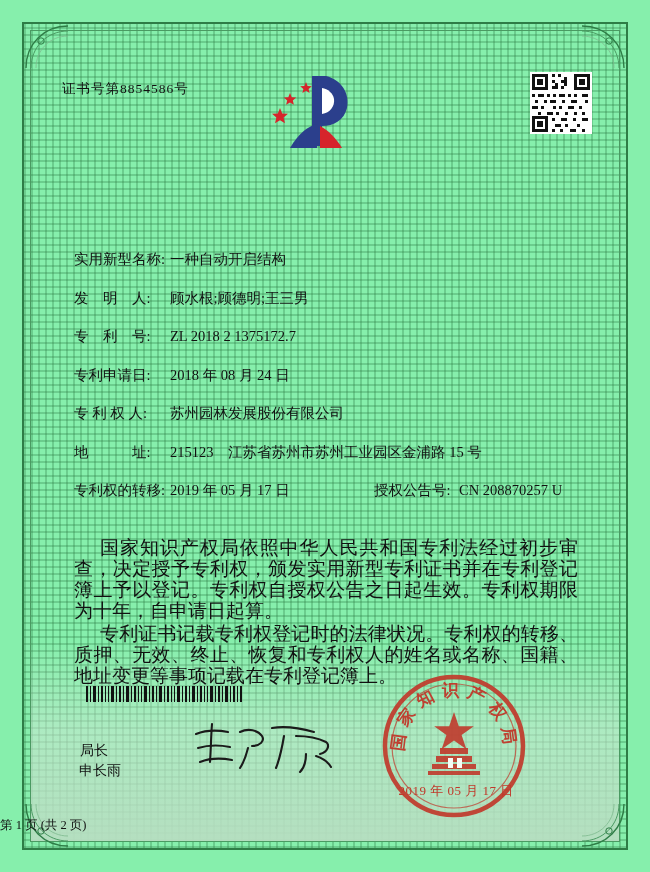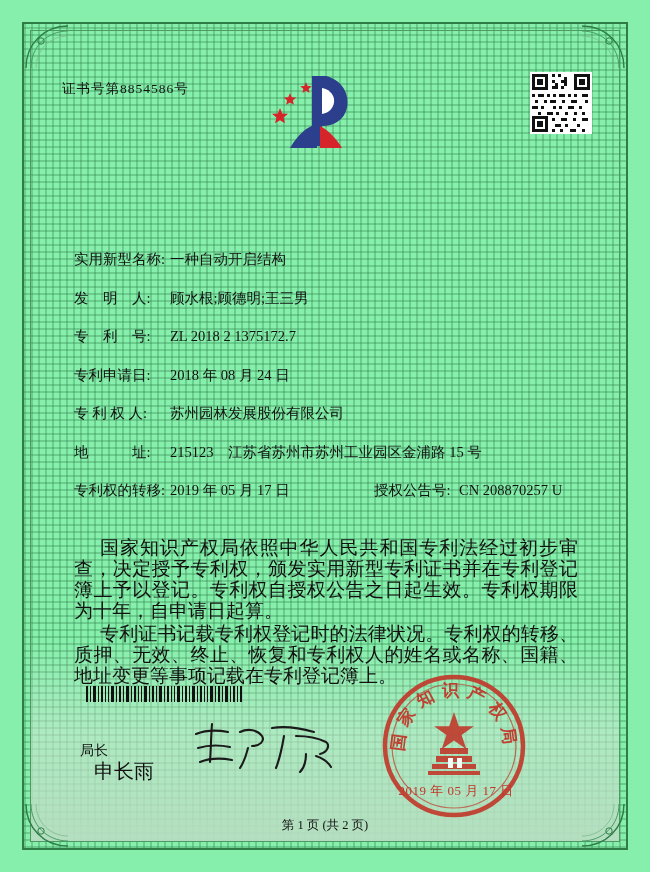--- a/index.html
+++ b/index.html
@@ -186,23 +186,23 @@
   .sig-label {
     position: absolute;
     left: 80px;
     top: 741px;
     font-size: 14px;
     line-height: 20px;
     color: #111;
   }
   .sig-name {
     position: absolute;
-    left: 94px;
+    left: 79px;
     top: 761px;
-    font-size: 20px;
+    font-size: 14px;
     line-height: 20px;
     color: #111;
     text-align: center;
   }
   .signature {
     position: absolute;
     left: 188px;
     top: 718px;
     width: 150px;
     height: 60px;
@@ -224,21 +224,21 @@
     text-align: center;
     font-size: 13px;
     color: #c0392b;
     letter-spacing: 0.5px;
   }
 
   .footer {
     position: absolute;
     left: 0; right: 0;
     bottom: 38px;
-    text-align: center;
+    text-align: left;
     font-size: 12.5px;
     color: #111;
   }
 </style>
 </head>
 <body>
 
 <div class="page">
 
   <div class="border-outer"></div>

